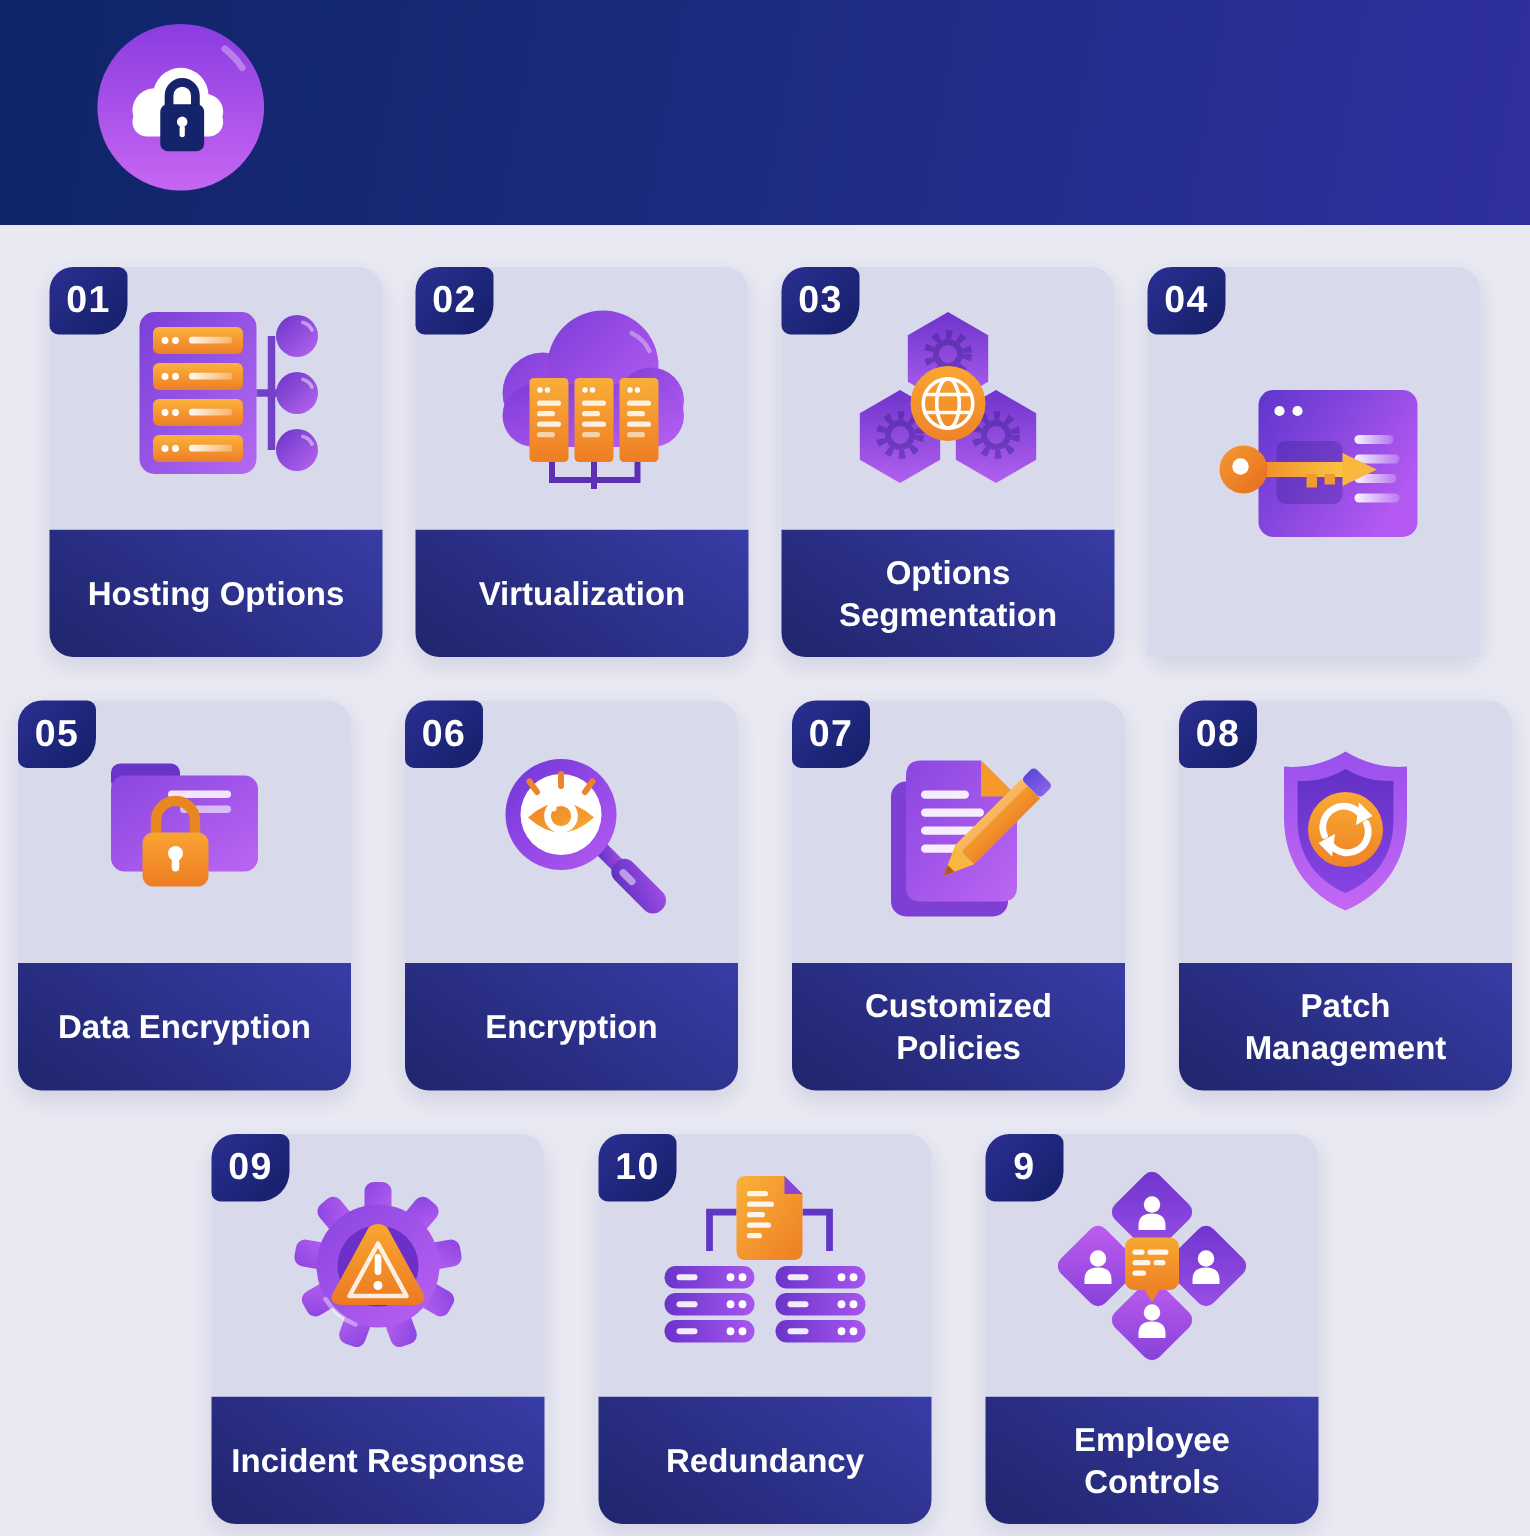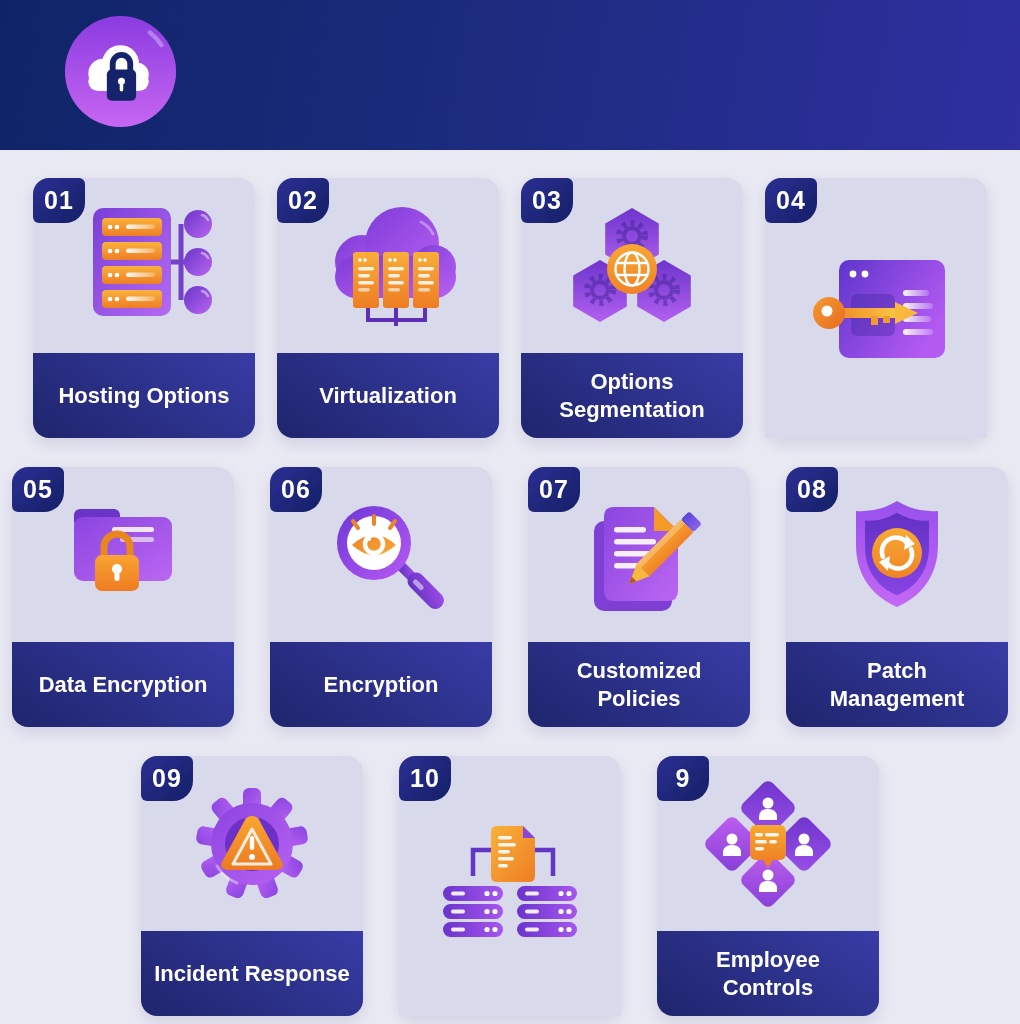--- a/index.html
+++ b/index.html
@@ -516,20 +516,23 @@
           <rect x="90" y="95.5" width="14" height="4" rx="2" fill="#ffffff" opacity="0.9"></rect>
           <circle cx="126" cy="97.5" r="2.6" fill="#ffffff"></circle>
             <circle cx="134" cy="97.5" r="2.6" fill="#ffffff"></circle>
           <rect x="82" y="108" width="60" height="15" rx="7.5" fill="url(#g10p)"></rect>
           <rect x="90" y="113.5" width="14" height="4" rx="2" fill="#ffffff" opacity="0.9"></rect>
           <circle cx="126" cy="115.5" r="2.6" fill="#ffffff"></circle>
             <circle cx="134" cy="115.5" r="2.6" fill="#ffffff"></circle>
         </g>
       </svg>
     </div>
+    <div class="card-band">
+        <span>Redundancy</span>
+      </div>
   </div>
 
   <div class="card">
     <div class="card-top">
       <div class="badge">
           <span>9</span>
         </div>
       <svg class="icon" viewBox="0 0 150 150">
         <defs>
           <linearGradient id="g11a" x1="0" y1="0" x2="1" y2="1">

